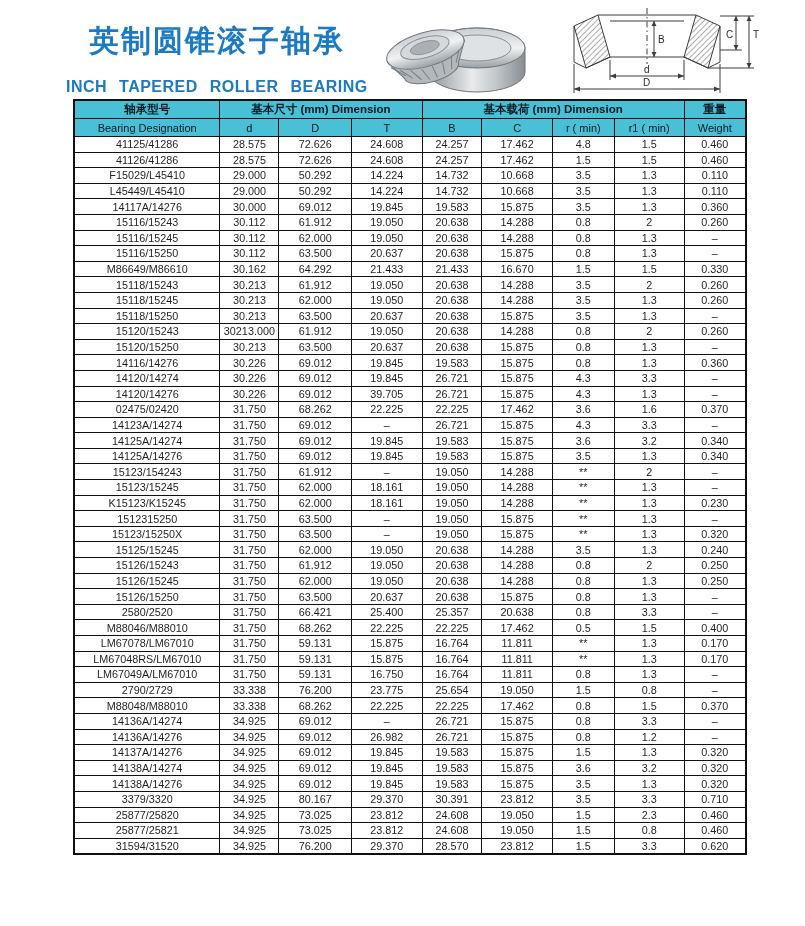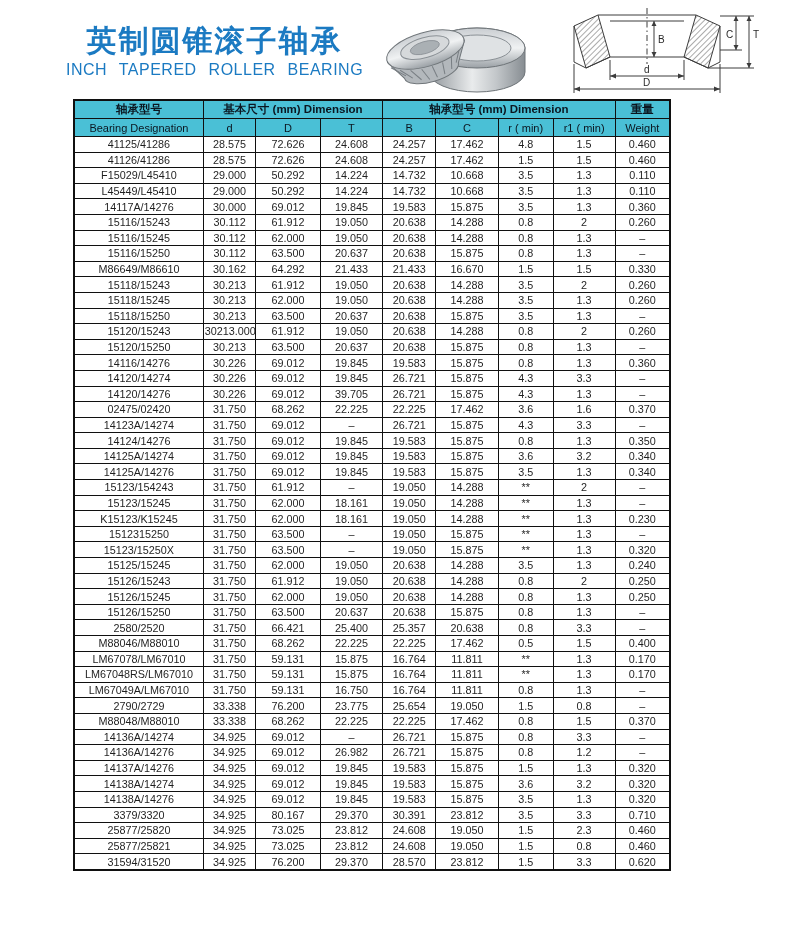--- a/index.html
+++ b/index.html
@@ -8,29 +8,29 @@
     font-family:"Liberation Sans","DejaVu Sans",sans-serif;
     -webkit-font-smoothing:antialiased;
   }
   
   .title-block{position:absolute;left:66px;top:24px;}
   .title-cn{
     font-size:30px;font-weight:bold;color:var(--title-blue);
     letter-spacing:2px;line-height:34px;text-align:center;
   }
   .title-en{
-    font-size:16px;font-weight:400;color:var(--title-blue);
-    letter-spacing:.5px;word-spacing:7px;margin-top:3px;
+    font-size:16px;font-weight:700;color:var(--title-blue);
+    letter-spacing:.5px;word-spacing:7px;margin-top:20px;
   }
   .photo-wrap{position:absolute;left:372px;top:6px;width:156px;height:88px;}
   .drawing-wrap{position:absolute;left:558px;top:2px;width:245px;height:95px;}
   
   .tbl-wrap{position:absolute;left:73px;top:99px;}
   table{
-    border-collapse:collapse;table-layout:fixed;width:598px;
+    border-collapse:collapse;table-layout:fixed;width:674px;
     border:2px solid #101010;
   }
   th,td{
     border:1px solid #101010;text-align:center;vertical-align:middle;
     overflow:hidden;white-space:nowrap;padding:0 1px;
   }
   thead th{background:var(--header-bg);color:#0b1620;}
   tr.h1 th{height:17px;font-size:11.5px;font-weight:bold;}
   tr.h2 th{height:17px;font-size:11px;font-weight:normal;}
   tbody td{height:14.6px;font-size:10.8px;color:#1f1f1f;}
@@ -149,21 +149,21 @@
       <col class="c-B">
         <col class="c-C">
         <col class="c-r">
         <col class="c-r1">
         <col class="c-w">
     </colgroup>
     <thead>
       <tr class="h1">
         <th>轴承型号</th>
         <th colspan="3">基本尺寸 (mm)  Dimension</th>
-        <th colspan="4">轴承型号 (mm)  Dimension</th>
+        <th colspan="4">基本载荷 (mm)  Dimension</th>
         <th>重量</th>
       </tr>
       <tr class="h2">
         <th>Bearing  Designation</th>
         <th>d</th>
         <th>D</th>
         <th>T</th>
         <th>B</th>
         <th>C</th>
         <th>r ( min)</th>
@@ -375,31 +375,20 @@
           <td>31.750</td>
           <td>69.012</td>
           <td>–</td>
           <td>26.721</td>
           <td>15.875</td>
           <td>4.3</td>
           <td>3.3</td>
           <td>–</td>
         </tr>
         <tr>
-          <td>14124/14276</td>
-          <td>31.750</td>
-          <td>69.012</td>
-          <td>19.845</td>
-          <td>19.583</td>
-          <td>15.875</td>
-          <td>0.8</td>
-          <td>1.3</td>
-          <td>0.350</td>
-        </tr>
-        <tr>
           <td>14125A/14274</td>
           <td>31.750</td>
           <td>69.012</td>
           <td>19.845</td>
           <td>19.583</td>
           <td>15.875</td>
           <td>3.6</td>
           <td>3.2</td>
           <td>0.340</td>
         </tr>

